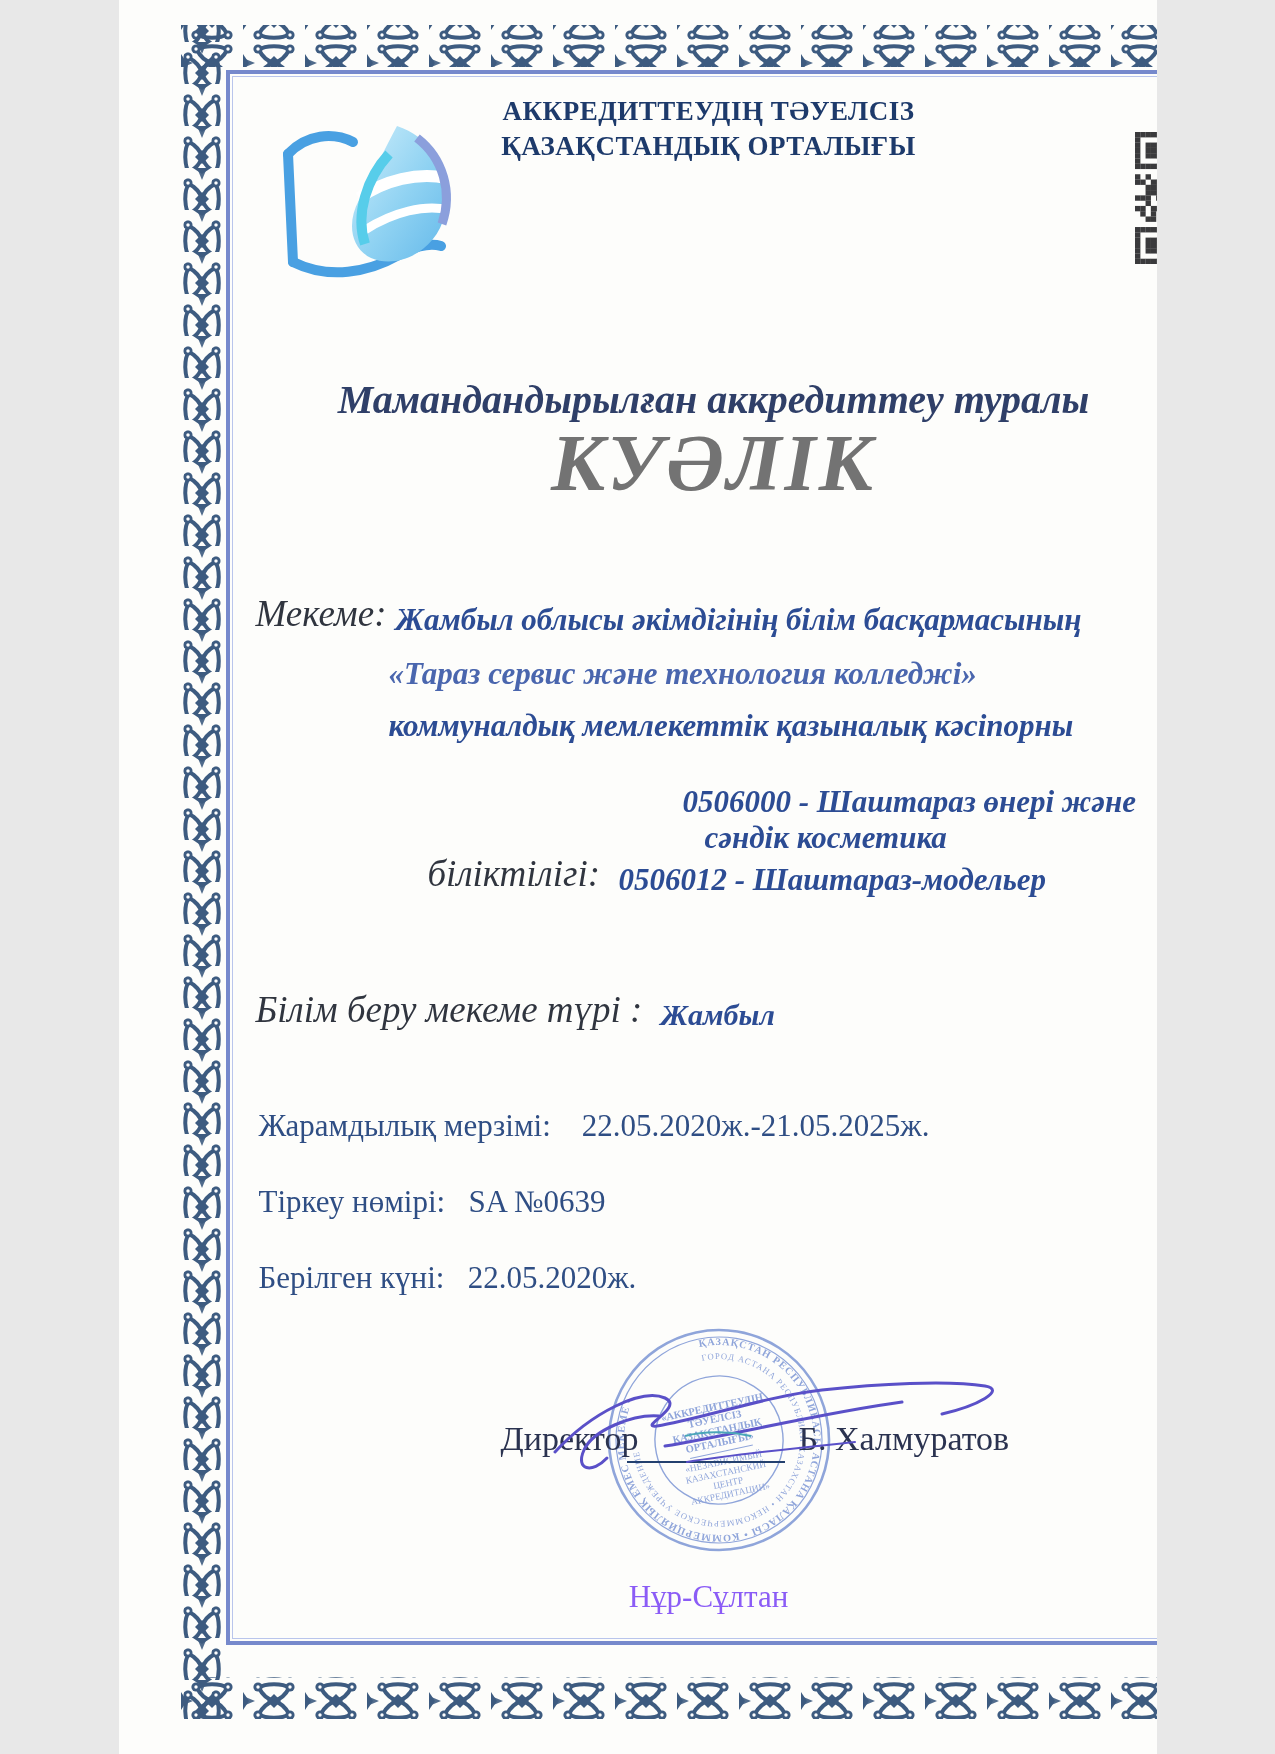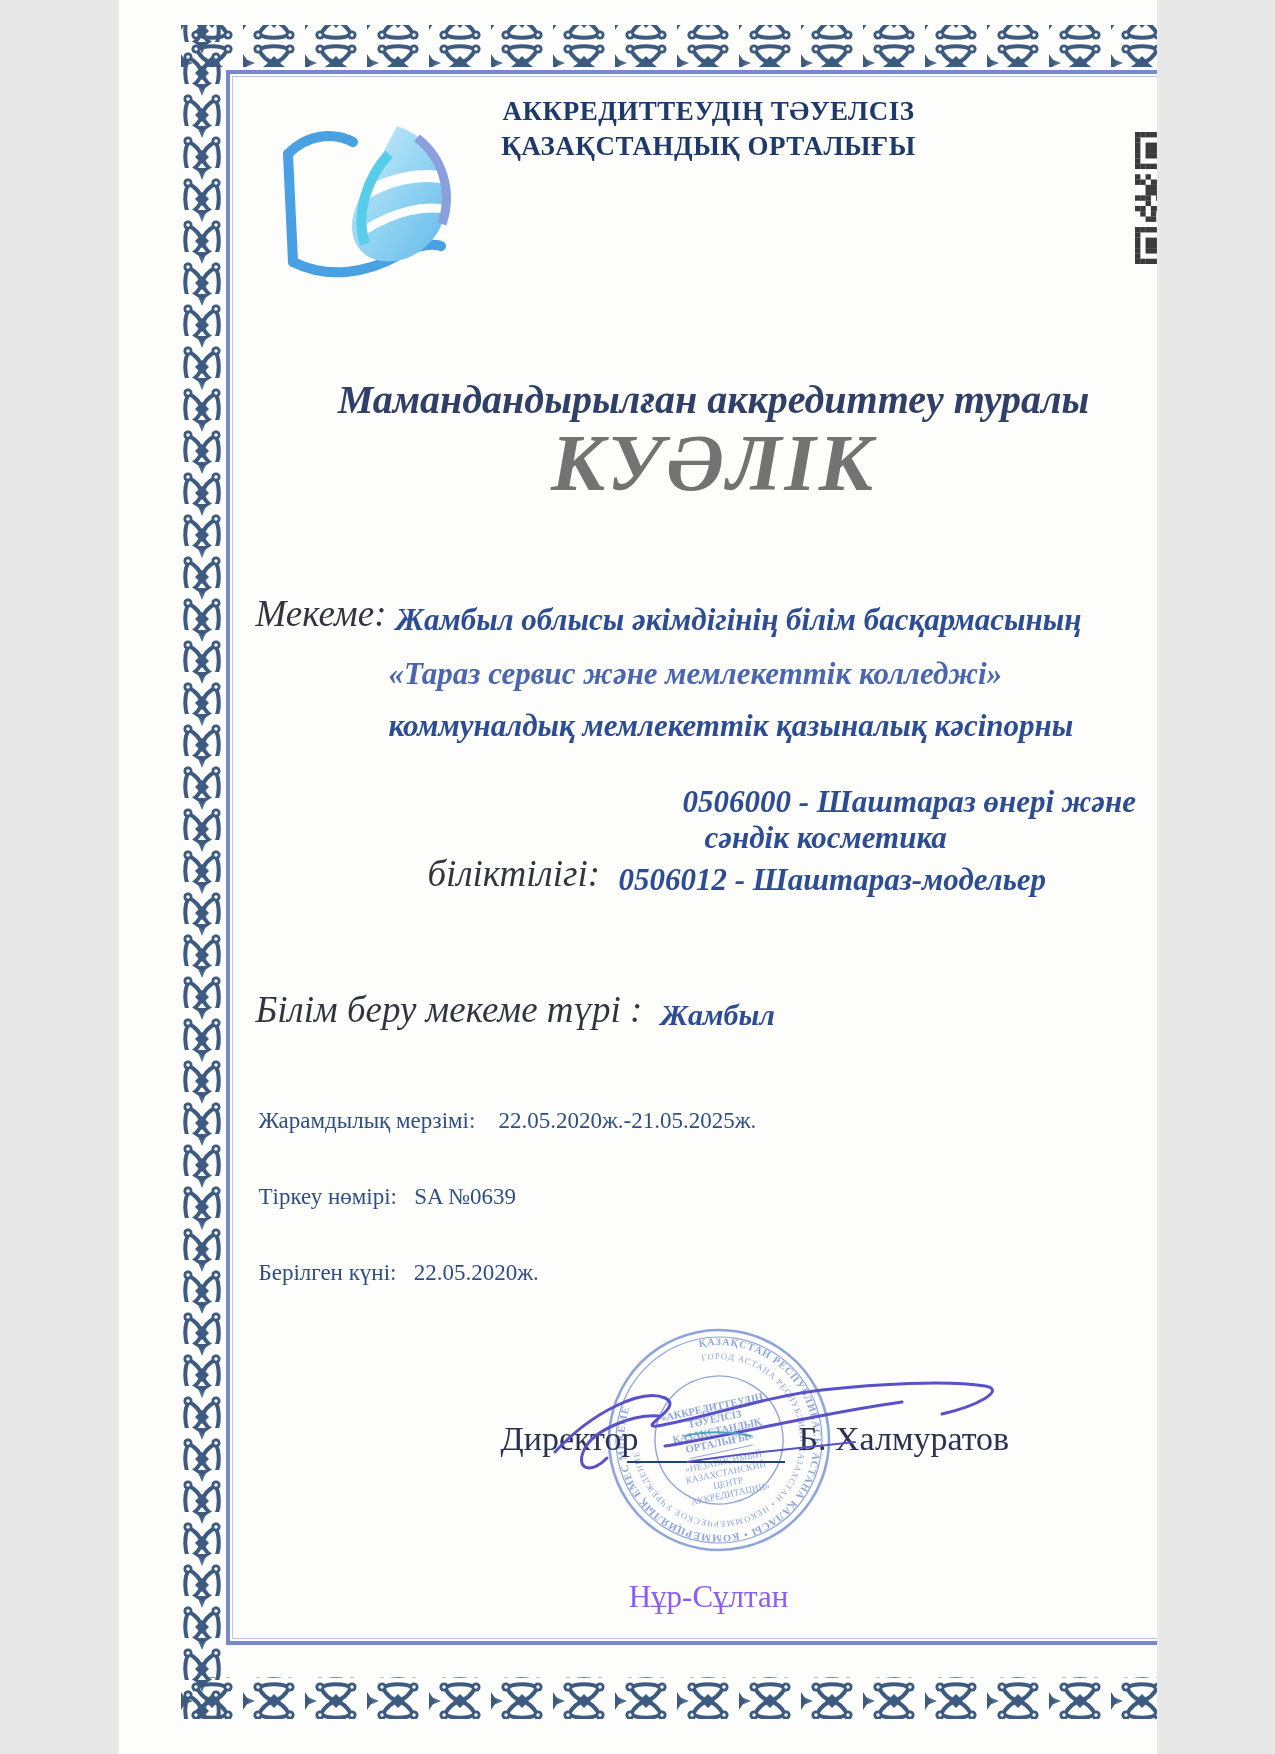--- a/index.html
+++ b/index.html
@@ -28,21 +28,21 @@
     font-style:italic;font-weight:bold;font-size:40px;color:#2f3f68;
   }
   .main-title{
     left:105px;top:418px;width:980px;text-align:center;
     font-style:italic;font-weight:bold;font-size:80px;color:#737373;
     letter-spacing:3px;
   }
   .lbl{font-style:italic;font-size:37px;color:#30353f;}
   .val{font-style:italic;font-weight:bold;font-size:31px;color:#2c4c94;}
   .val.light{color:#4a66ae;}
-  .info{font-size:23px;color:#2f4e84;}
+  .info{font-size:31px;color:#2f4e84;}
   .info .ilabel{color:#2f4e84;}
   .sig-row{font-size:34px;color:#2b3350;}
   .city{left:105px;top:1579px;width:970px;text-align:center;font-size:31px;color:#8b5cf6;}
   .underline-line{border-bottom:2px solid #23406e;height:1px;}
 </style>
 </head>
 <body>
 
 <div class="page">
 
@@ -422,21 +422,21 @@
   <div class="abs org-name">
     <div>АККРЕДИТТЕУДІҢ ТӘУЕЛСІЗ</div>
     <div>ҚАЗАҚСТАНДЫҚ ОРТАЛЫҒЫ</div>
   </div>
 
   <div class="abs subtitle">Мамандандырылған аккредиттеу туралы</div>
   <div class="abs main-title">КУӘЛІК</div>
 
   <div class="abs lbl" style="left:137px;top:592px;">Мекеме:</div>
   <div class="abs val" style="left:277px;top:602px;">Жамбыл облысы әкімдігінің білім басқармасының</div>
-  <div class="abs val light" style="left:270px;top:656px;">«Тараз сервис және мемлекеттік колледжі»</div>
+  <div class="abs val light" style="left:270px;top:656px;">«Тараз сервис және технология колледжі»</div>
   <div class="abs val" style="left:270px;top:708px;">коммуналдық мемлекеттік қазыналық кәсіпорны</div>
 
   <div class="abs val" style="left:564px;top:784px;">0506000 - Шаштараз өнері және</div>
   <div class="abs val" style="left:586px;top:820px;">сәндік косметика</div>
 
   <div class="abs lbl" style="left:309px;top:852px;">біліктілігі:</div>
   <div class="abs val" style="left:500px;top:862px;">0506012 - Шаштараз-модельер</div>
 
   <div class="abs lbl" style="left:137px;top:988px;text-align:center;">Білім беру мекеме түрі :</div>
   <div class="abs val" style="left:542px;top:998px;font-size:30px;">Жамбыл</div>

